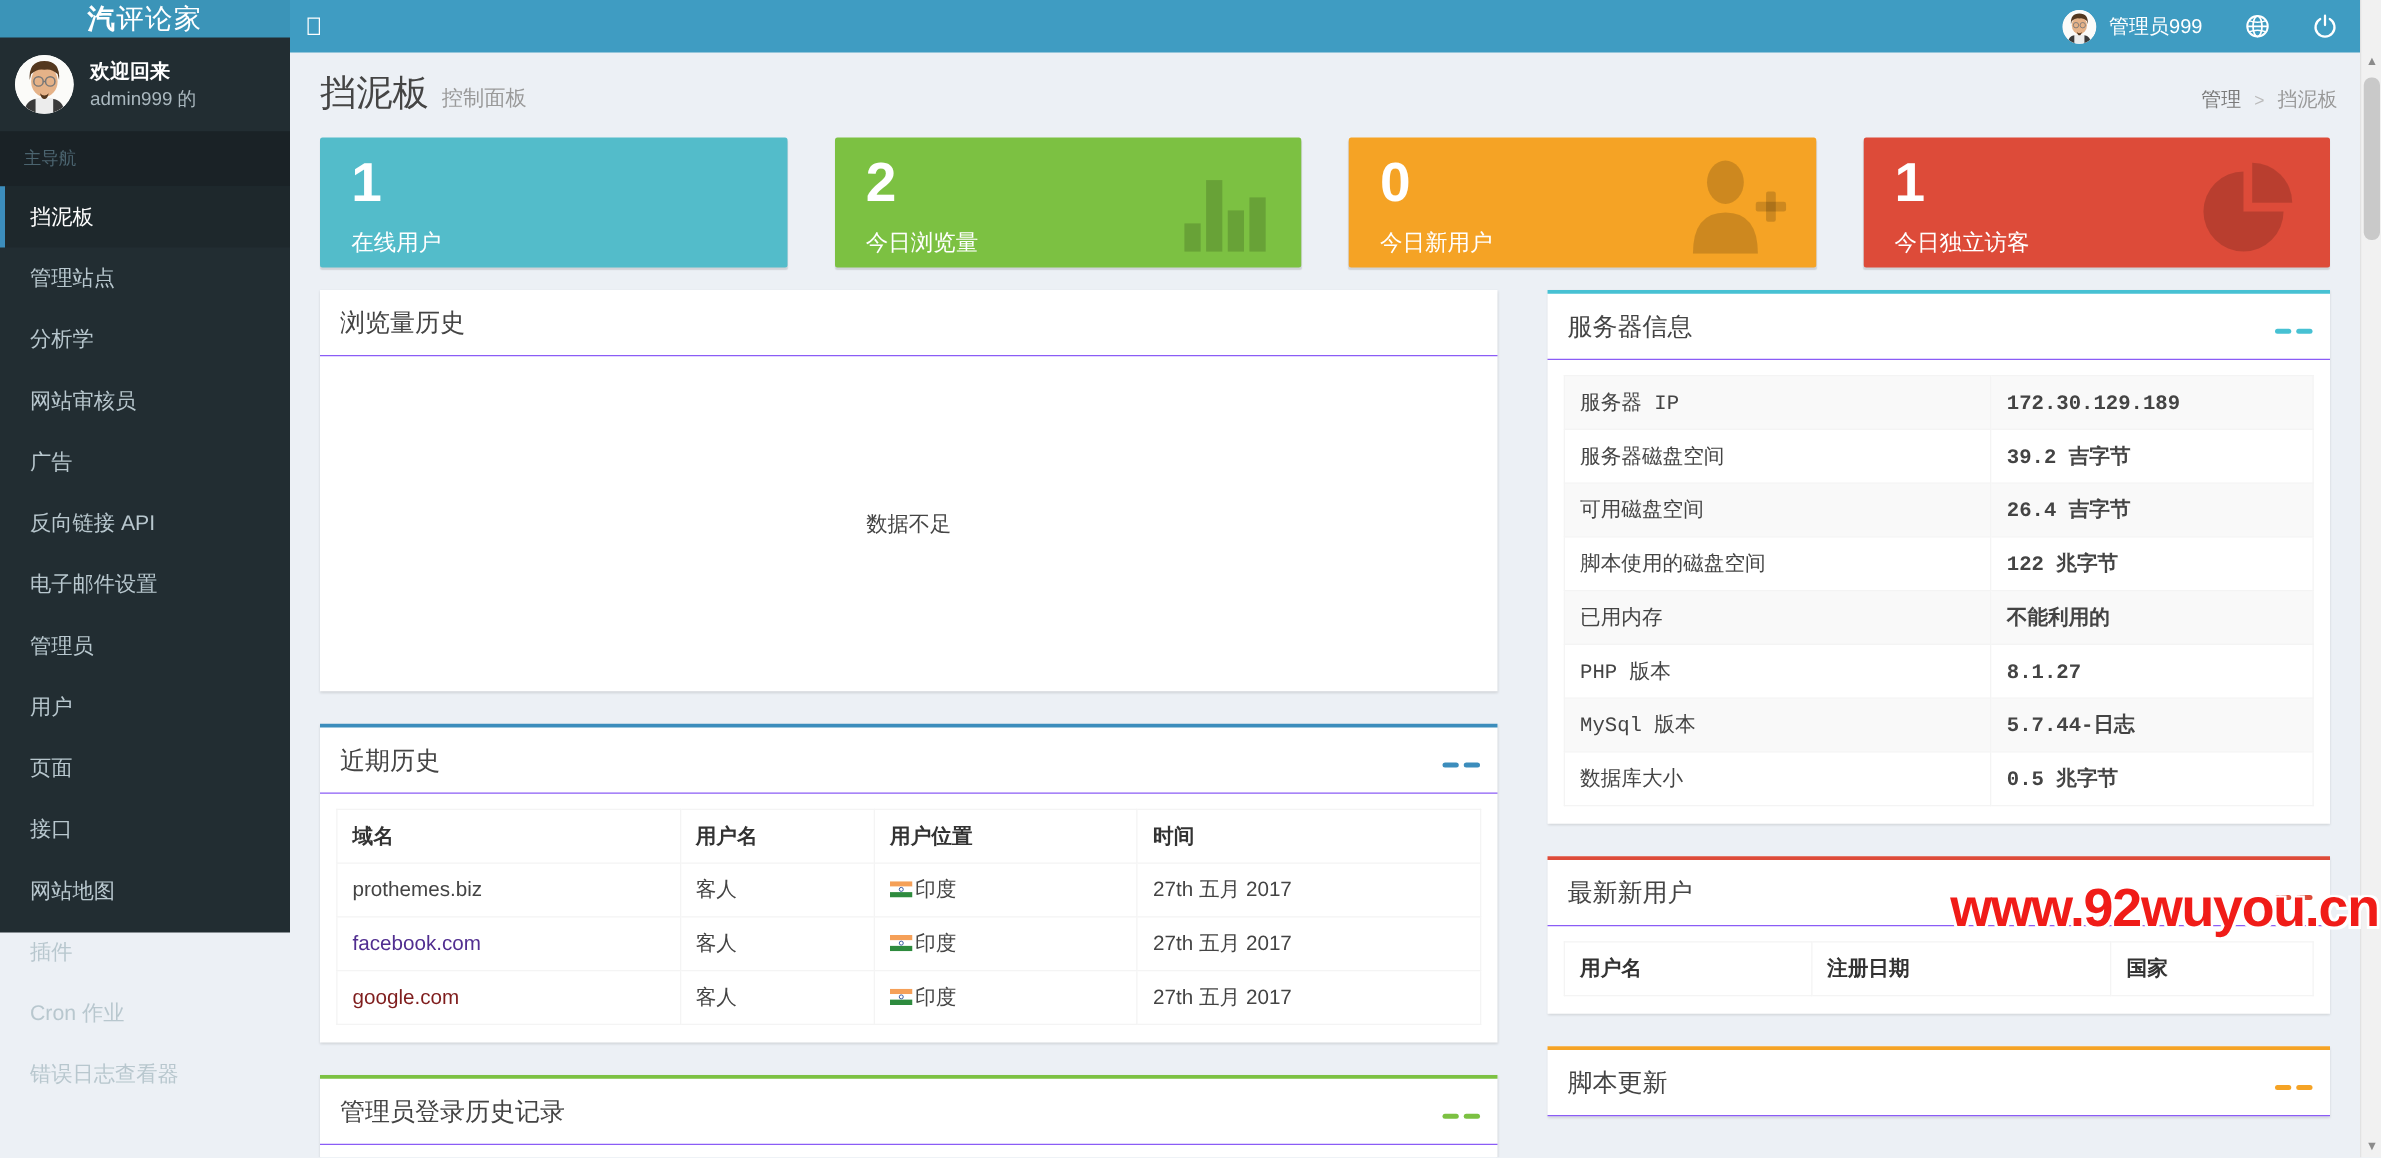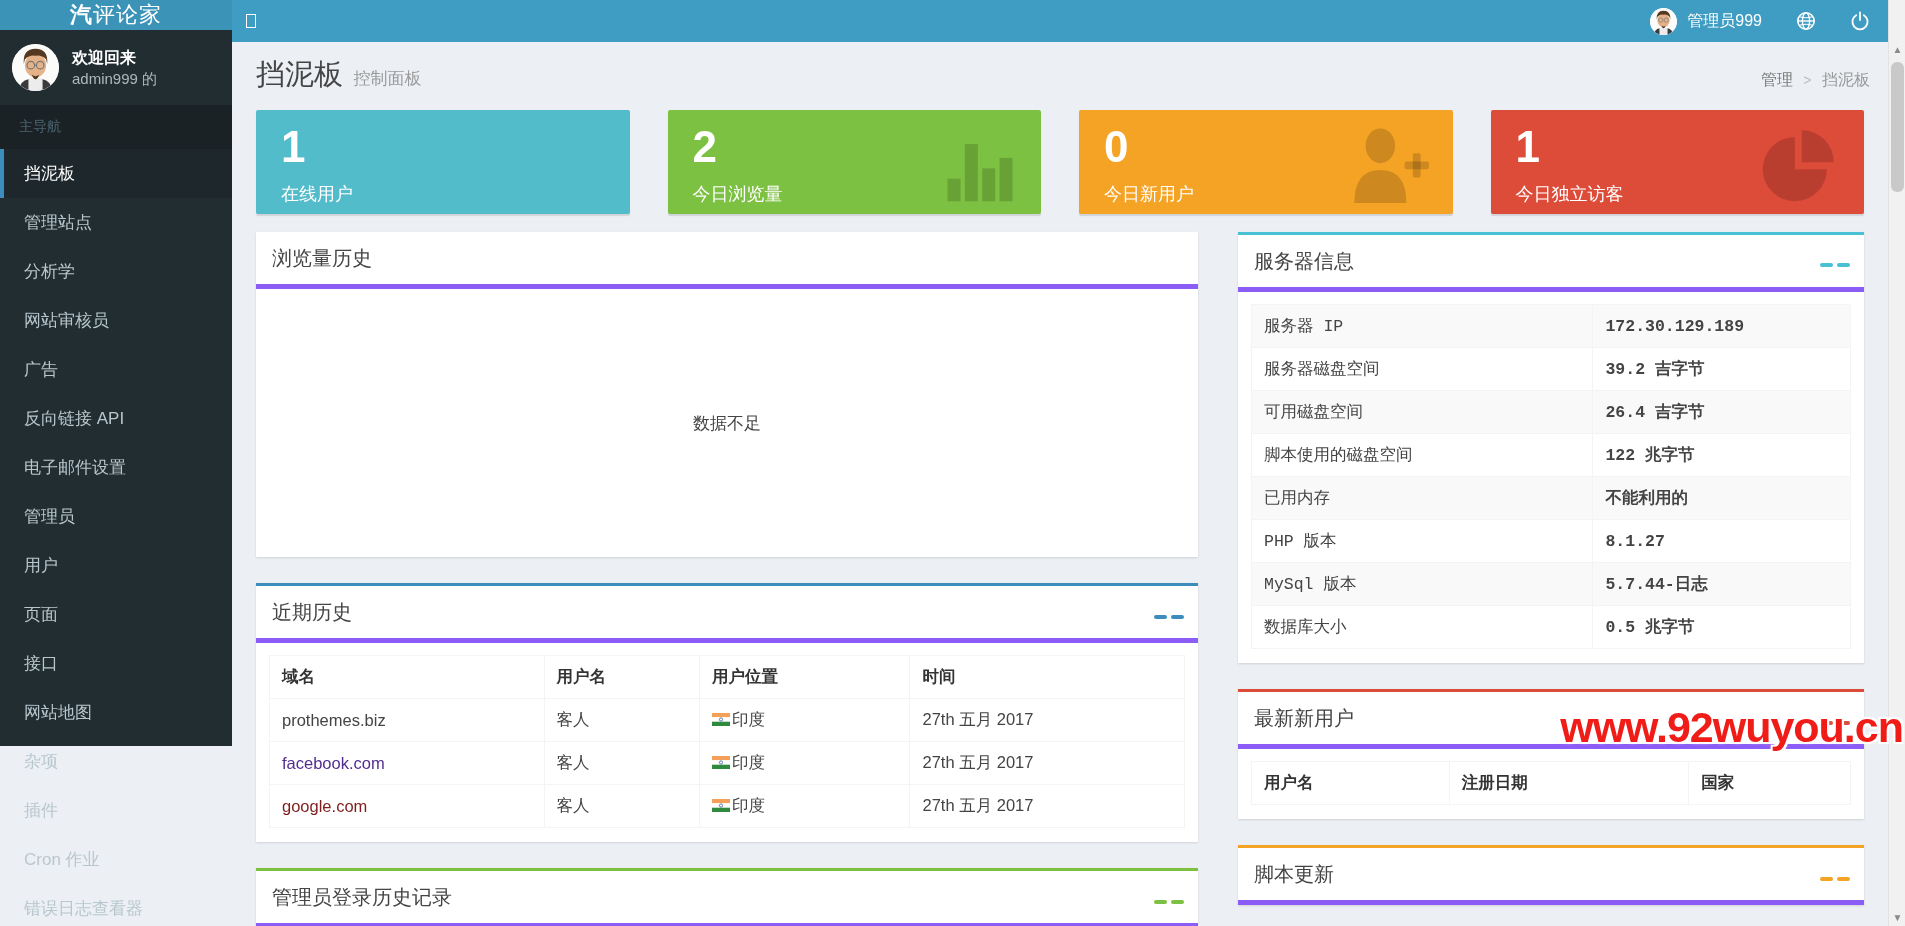--- a/index.html
+++ b/index.html
@@ -45,21 +45,21 @@
   .small-box .num { font-size:44px; font-weight:bold; line-height:1.15; }
   .small-box .lbl { font-size:18px; margin-top:9px; }
   .small-box .sb-icon { position:absolute; right:16px; top:15px; height:78px; width:96px; fill:rgba(0,0,0,0.16); }
 
   
   .columns { display:flex; gap:40px; padding:18px 10px 0; align-items:flex-start; }
   .col-left { width:942px; flex:none; }
   .col-right { flex:1; min-width:0; }
   .panel { background:#fff; box-shadow:0 1px 2px rgba(0,0,0,0.12); margin-bottom:26px; }
   .panel.accented { border-top:3px solid transparent; }
-  .panel-header { position:relative; padding:13px 16px 12px; border-bottom:5px solid #8b5cf6; }
+  .panel-header { position:relative; padding:13px 16px 12px; border-bottom:1px solid #8b5cf6; }
   .panel-title { font-size:20px; color:#444; }
   .dashes { position:absolute; right:14px; top:19px; cursor:pointer; }
   .dash { display:inline-block; width:13px; height:4px; border-radius:2px; margin-left:4px; background:#ccc; }
   .panel-body { padding:12px 13px 14px; }
   .views-body { height:268px; display:flex; align-items:center; justify-content:center; font-size:17px; color:#444; padding:0; }
 
   table.data { width:100%; border-collapse:collapse; font-size:16.5px; color:#444; table-layout:fixed; }
   table.data th, table.data td { border:1px solid #f4f4f4; padding:10px 12px; text-align:left; overflow:hidden; white-space:nowrap; }
   table.data th { font-weight:bold; color:#333; }
   .flag { display:inline-block; vertical-align:-1px; margin-right:2px; }
@@ -137,23 +137,20 @@
       <li>
           <a>页面</a>
         </li>
       <li>
           <a>接口</a>
         </li>
       <li>
           <a>网站地图</a>
         </li>
       <li>
-          <a>杂项</a>
-        </li>
-      <li>
           <a>插件</a>
         </li>
       <li>
           <a>Cron 作业</a>
         </li>
       <li>
           <a>错误日志查看器</a>
         </li>
 
     </ul>

